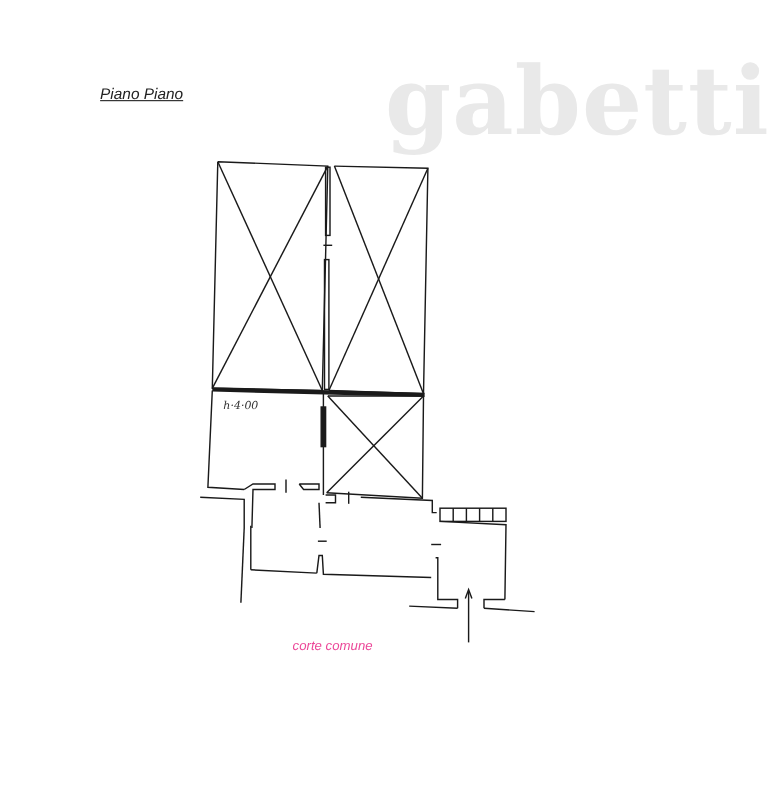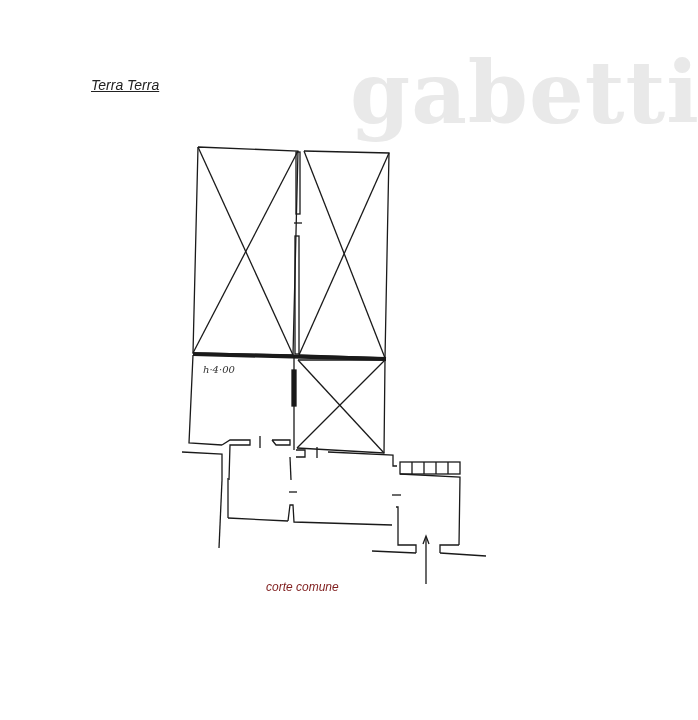--- a/index.html
+++ b/index.html
@@ -1,27 +1,27 @@
 <!DOCTYPE html>
 <html><head>
 <meta charset="utf-8">
 <style>
   html,body{margin:0;padding:0;background:#fff;}
   body{width:698px;height:720px;position:relative;overflow:hidden;font-family:"Liberation Sans",sans-serif;}
   .title{position:absolute;left:91px;top:77px;font-size:14px;font-style:italic;text-decoration:underline;color:#222;}
   .watermark{position:absolute;left:350px;top:42px;font-family:"DejaVu Serif",serif;font-weight:bold;font-size:86px;color:#e9e9e9;letter-spacing:1px;}
-  .label{position:absolute;left:266px;top:580px;font-size:12px;font-style:italic;color:#7f1d1d;}
+  .label{position:absolute;left:266px;top:580px;font-size:12px;font-style:italic;color:#ec4899;}
   .hlabel{position:absolute;left:203px;top:364px;font-size:10px;font-style:italic;color:#333;font-family:"DejaVu Serif",serif;}
   svg{position:absolute;left:0;top:0;}
 </style>
 </head>
 <body>
 
 <div class="watermark">gabetti</div>
-<div class="title">Terra Terra</div>
+<div class="title">Piano Piano</div>
 
 <svg width="698" height="720" stroke="#1a1a1a" fill="none" stroke-width="1.3">
 
   <g>
     <polyline points="198,147 298,151 293,355 193,353 198,147"></polyline>
     <line x1="198" y1="147" x2="293" y2="355"></line>
     <line x1="298" y1="151" x2="193" y2="353"></line>
   </g>
 
   <g>

